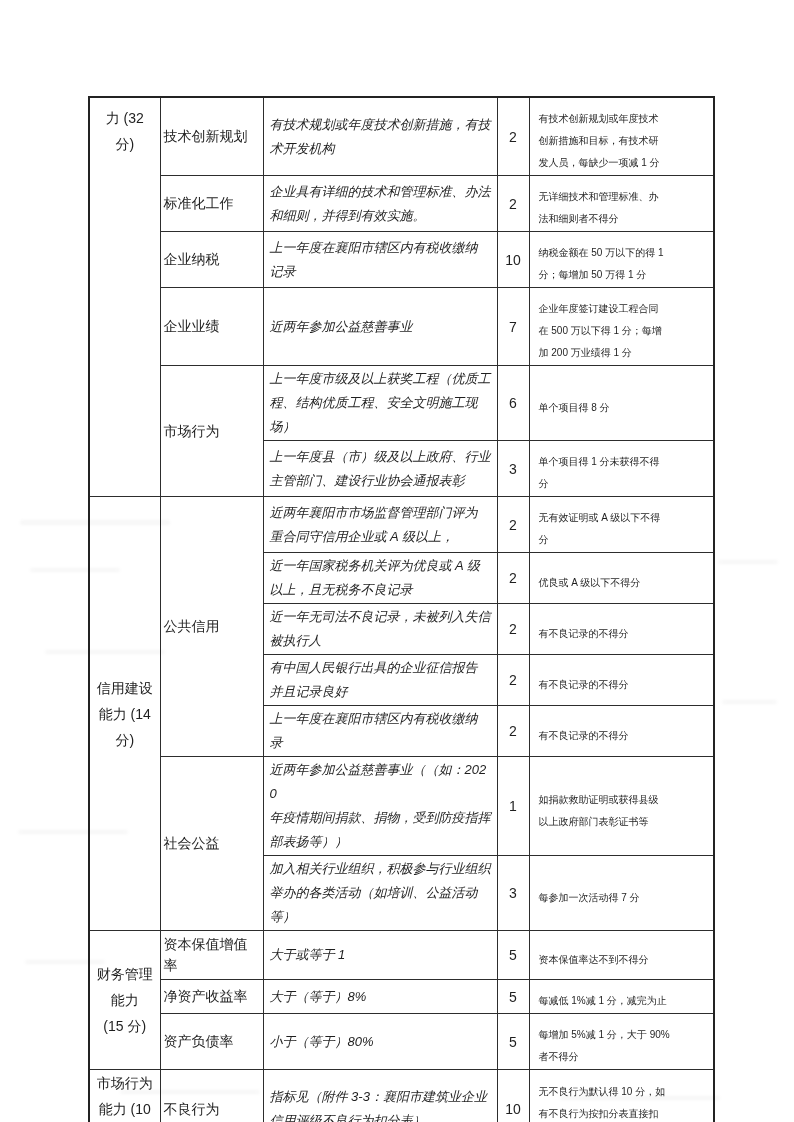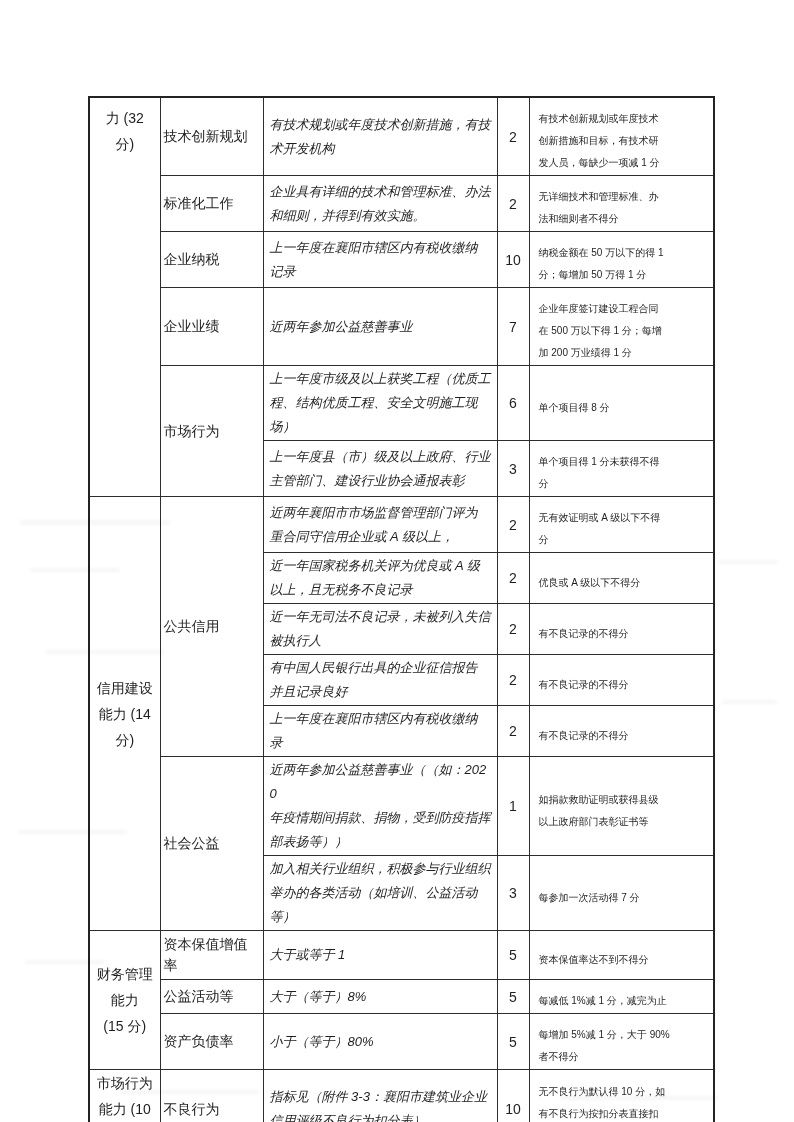--- a/index.html
+++ b/index.html
@@ -194,21 +194,21 @@
         <td class="cat" rowspan="3">财务管理
 能力
 (15 分)</td>
         <td class="sub">资本保值增值
 率</td>
         <td class="desc">大于或等于 1</td>
         <td class="score">5</td>
         <td class="deduct">资本保值率达不到不得分</td>
       </tr>
       <tr style="height:26px">
-        <td class="sub">公益活动等</td>
+        <td class="sub">净资产收益率</td>
         <td class="desc">大于（等于）8%</td>
         <td class="score">5</td>
         <td class="deduct">每减低 1%减 1 分，减完为止</td>
       </tr>
       <tr style="height:51px">
         <td class="sub">资产负债率</td>
         <td class="desc">小于（等于）80%</td>
         <td class="score">5</td>
         <td class="deduct">每增加 5%减 1 分，大于 90%
 者不得分</td>

